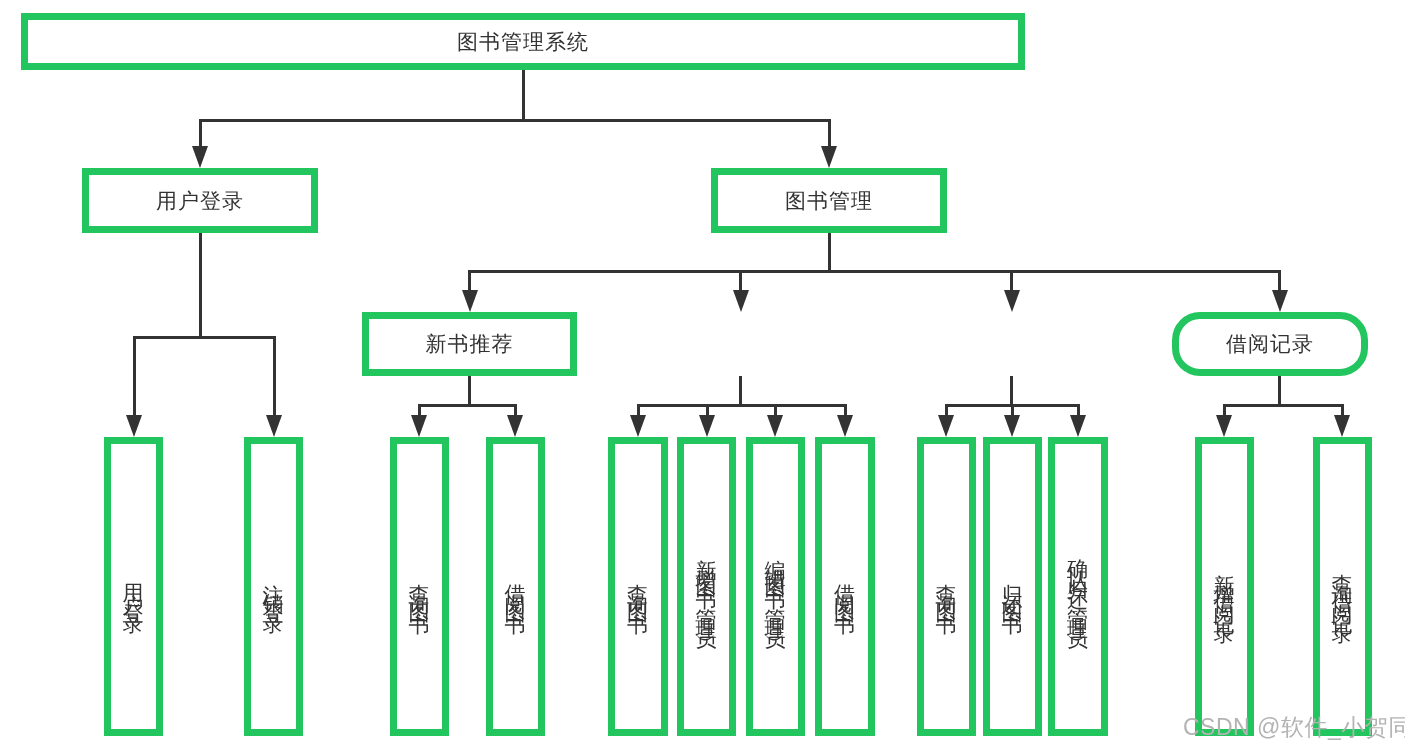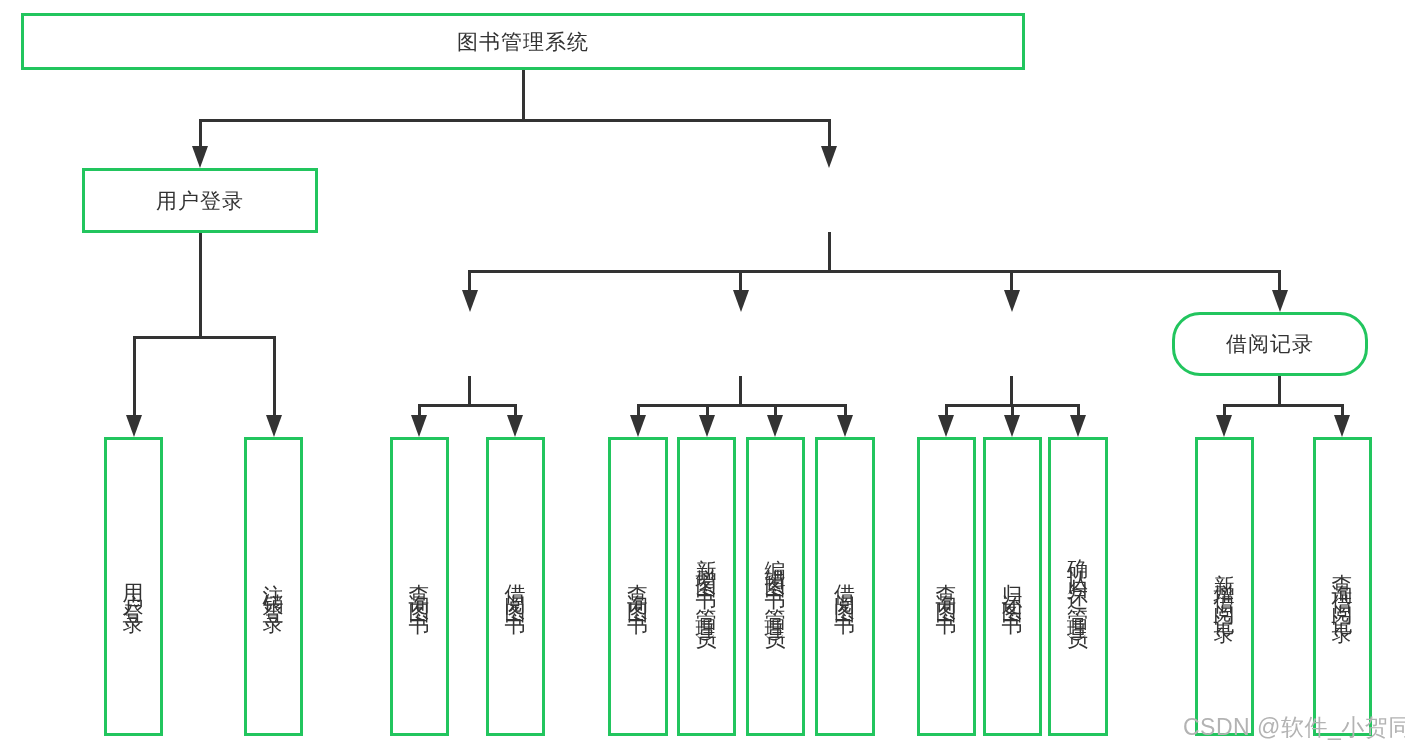--- a/index.html
+++ b/index.html
@@ -2,21 +2,21 @@
 <html><head>
 <meta charset="utf-8">
 <style>
   html,body { margin:0; padding:0; background:#ffffff; }
   .stage {
     position:relative; width:1405px; height:747px; background:#ffffff;
     font-family:"Liberation Sans","DejaVu Sans",sans-serif;
     color:#333333; overflow:hidden;
   }
   .box {
-    position:absolute; background:#ffffff; border:3px solid #22c55e;
+    position:absolute; background:#ffffff; border:7px solid #22c55e;
     box-sizing:border-box; display:flex; align-items:center; justify-content:center;
     font-size:21px; letter-spacing:1px; color:#333333; z-index:2;
   }
   .box.v {
     writing-mode:vertical-rl; text-orientation:mixed;
     letter-spacing:10px; line-height:1; font-size:21px;
   }
   .vline { position:absolute; width:3px; background:#333333; z-index:1; }
   .hline { position:absolute; height:3px; background:#333333; z-index:1; }
   .tri {
@@ -34,21 +34,27 @@
 
 <div class="stage">
 
   <div class="box" style="left:21px; top:13px; width:1004px; height:57px;">
     <span>图书管理系统</span>
   </div>
 
   <div class="box" style="left:82px; top:168px; width:236px; height:65px;">
     <span>用户登录</span>
   </div>
+  <div class="box" style="left:711px; top:168px; width:236px; height:65px;">
+    <span>图书管理</span>
+  </div>
 
+  <div class="box" style="left:362px; top:312px; width:215px; height:64px;">
+    <span>新书推荐</span>
+  </div>
   <div class="box" style="left:1172px; top:312px; width:196px; height:64px;border-radius:28px;">
     <span>借阅记录</span>
   </div>
 
   <div class="box v" style="left:104px; top:437px; width:59px; height:299px;">
     <span>用户登录</span>
   </div>
   <div class="box v" style="left:244px; top:437px; width:59px; height:299px;">
     <span>注销登录</span>
   </div>

